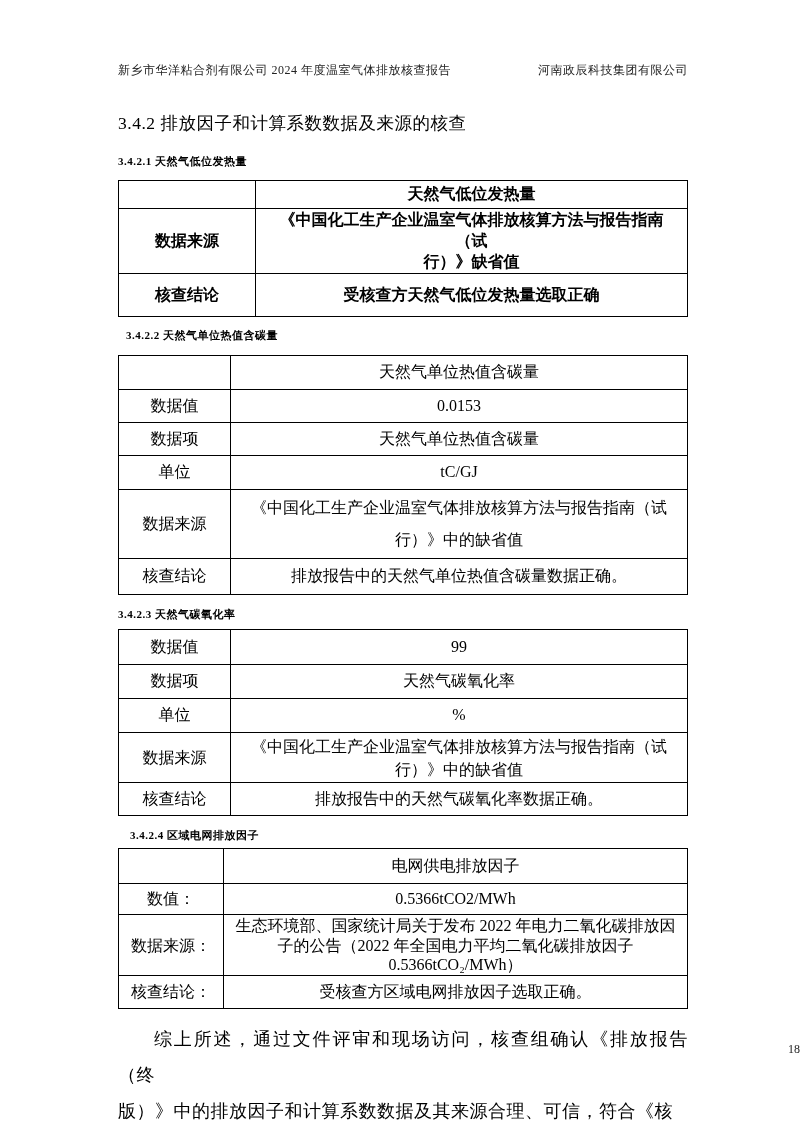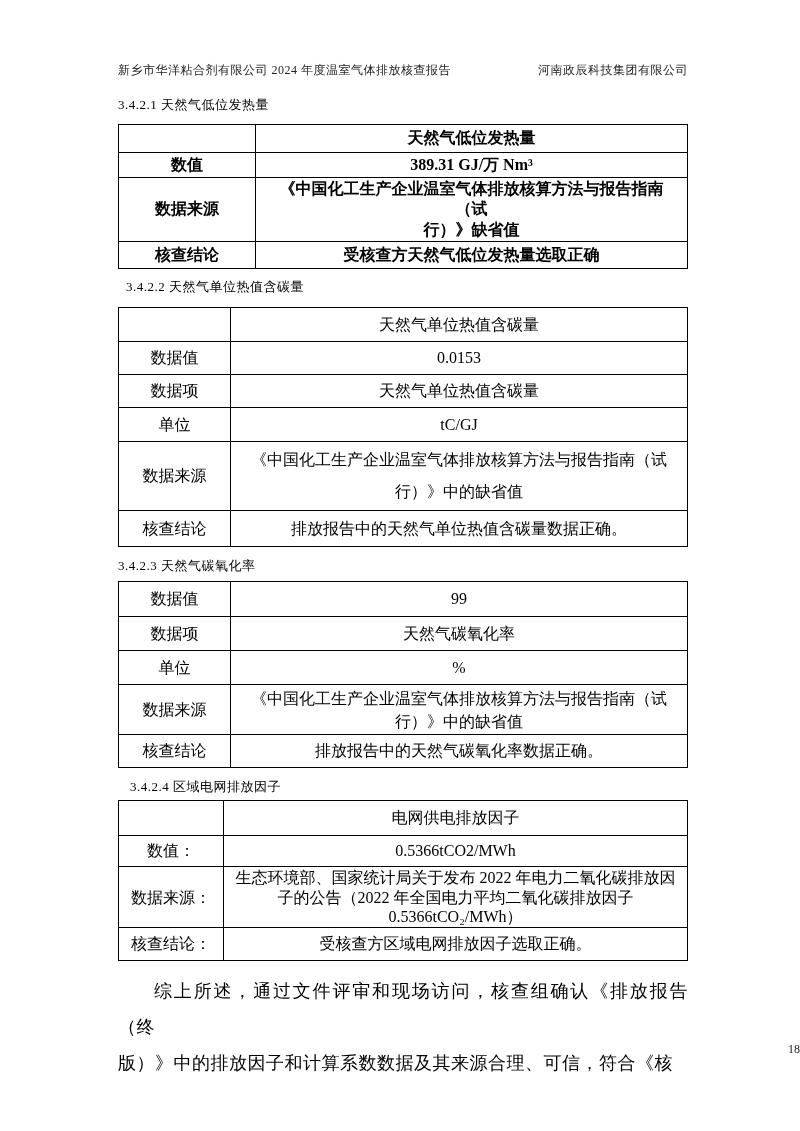--- a/index.html
+++ b/index.html
@@ -9,21 +9,21 @@
     position:relative;overflow:hidden;margin:0 auto;
     box-sizing:border-box;padding:62px 112px 0 118px;
   }
   
   .running-header{
     display:flex;justify-content:space-between;align-items:flex-start;
     font-size:12px;letter-spacing:0.5px;color:#222;height:16px;gap:28px;
   }
   
   .h1{font-size:17.5px;line-height:22px;margin:34px 0 0 0;font-weight:normal;letter-spacing:0.5px;}
-  .h2{font-size:13px;line-height:22px;font-weight:normal;letter-spacing:0.5px;}
+  .h2{font-size:11px;line-height:22px;font-weight:bold;letter-spacing:0.5px;}
   .h2.m1{margin:16px 0 0 0;}
   .h2.m2{margin:7px 0 0 8px;}
   .h2.m3{margin:8px 0 0 0;}
   .h2.m4{margin:8px 0 0 12px;}
   
   table.vt{
     border-collapse:collapse;width:570px;table-layout:fixed;
   }
   table.vt td{
     border:1.5px solid #000;text-align:center;vertical-align:middle;
@@ -71,36 +71,33 @@
 </head>
 <body>
 
 <div class="page">
 
   <div class="running-header">
     <span>新乡市华洋粘合剂有限公司 2024 年度温室气体排放核查报告</span>
     <span>河南政辰科技集团有限公司</span>
   </div>
 
+  <div class="h1">3.4.2 排放因子和计算系数数据及来源的核查</div>
 
   <div class="h2 m1">3.4.2.1 天然气低位发热量</div>
 
   <table class="vt t1">
     <colgroup>
         <col class="lc">
         <col>
       </colgroup>
     <tbody>
       <tr>
         <td></td>
         <td>天然气低位发热量</td>
-      </tr>
-      <tr>
-        <td>数值</td>
-        <td>389.31 GJ/万 Nm³</td>
       </tr>
       <tr>
         <td>数据来源</td>
         <td>《中国化工生产企业温室气体排放核算方法与报告指南（试
 行）》缺省值</td>
       </tr>
       <tr>
         <td>核查结论</td>
         <td>受核查方天然气低位发热量选取正确</td>
       </tr>

